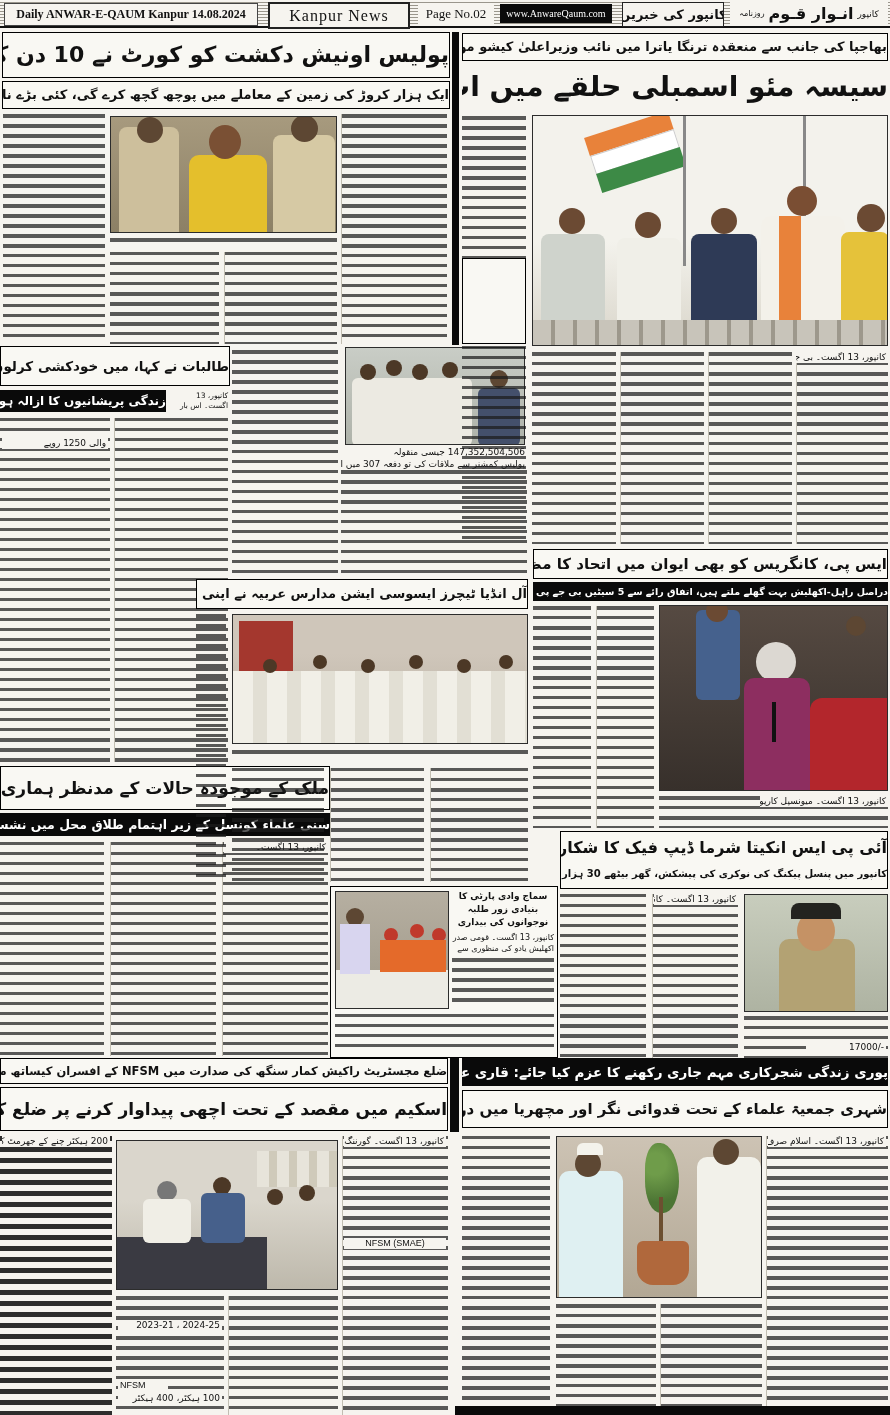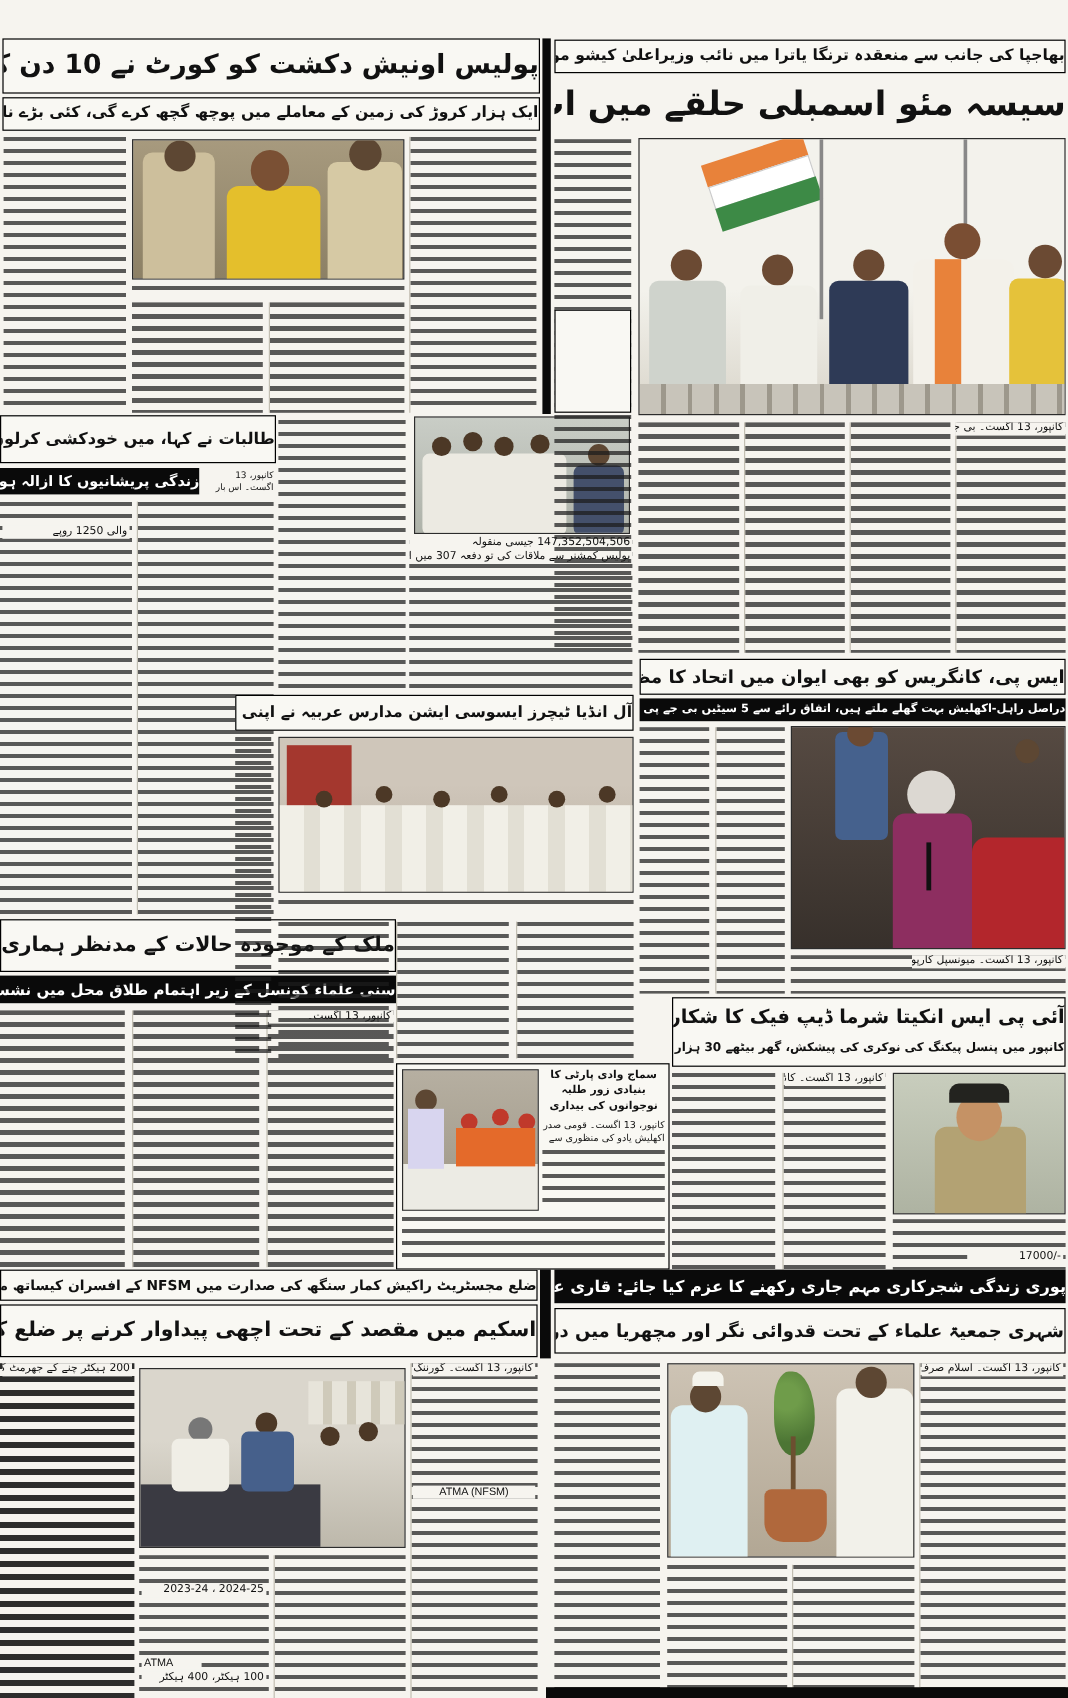--- a/index.html
+++ b/index.html
@@ -18,20 +18,32 @@
   .hdr{background:repeating-linear-gradient(to bottom,#f6f4ef 0,#f6f4ef 2px,#9a968c 2px,#9a968c 3px);border-bottom:2px solid #111;}
   .hdr-item{position:absolute;background:#f6f4ef;display:flex;align-items:center;justify-content:center;white-space:nowrap;overflow:hidden;}
   .serif{font-family:"Liberation Serif",serif;}
   .blackbar{background:#0a0a0a;}
 </style>
 </head>
 <body>
 
 <div class="page">
 
+  <div class="abs hdr" style="left:0;top:0;width:890px;height:28px;">
+    <div class="hdr-item serif" style="left:4px;top:3px;width:252px;height:21px;border:1px solid #444;font-size:12px;font-weight:bold;">Daily ANWAR-E-QAUM Kanpur 14.08.2024</div>
+    <div class="hdr-item serif" style="left:268px;top:2px;width:138px;height:23px;border:2px solid #222;font-size:16px;letter-spacing:1px;">Kanpur News</div>
+    <div class="hdr-item serif" style="left:418px;top:3px;width:76px;height:21px;font-size:13px;">Page No.02</div>
+    <div class="hdr-item" style="left:500px;top:4px;width:112px;height:19px;background:#0a0a0a;color:#fff;font-size:10px;font-family:'Liberation Serif',serif;">www.AnwareQaum.com</div>
+    <div class="hdr-item urdu" style="left:622px;top:2px;width:100px;height:23px;border:1px solid #222;font-size:13px;font-weight:bold;">کانپور کی خبریں</div>
+    <div class="hdr-item urdu" style="left:730px;top:1px;width:158px;height:25px;font-size:10px;">
+      <span style="font-size:9px;margin-left:4px;">کانپور</span>
+      <span style="font-size:16px;font-weight:bold;margin-left:4px;">انـوار قـوم</span>
+      <span style="font-size:8px;">روزنامہ</span>
+    </div>
+  </div>
 
   <div class="abs box urdu hl" style="left:2px;top:32px;width:448px;height:46px;font-size:22px;line-height:44px;">پولیس اونیش دکشت کو کورٹ نے 10 دن کی پولیس ریمانڈ پر بھیجا</div>
   <div class="abs box urdu hl" style="left:2px;top:81px;width:448px;height:28px;font-size:13px;line-height:26px;">ایک ہزار کروڑ کی زمین کے معاملے میں پوچھ گچھ کرے گی، کئی بڑے نام سامنے آسکتے ہیں</div>
 
   <div class="abs blackbar" style="left:452px;top:32px;width:7px;height:313px;"></div>
 
   <div class="abs sim" style="left:3px;top:114px;width:102px;height:230px;"></div>
   <div class="abs photo" style="left:110px;top:116px;width:227px;height:117px;background:linear-gradient(#a79a7e,#8c8065);">
     <div class="abs" style="left:8px;top:10px;width:60px;height:110px;background:#cdbf9c;border-radius:8px 8px 0 0;"></div>
     <div class="head" style="left:26px;top:0px;width:26px;height:26px;background:#5d4733;"></div>
@@ -178,25 +190,25 @@
     <div class="head" style="left:40px;top:40px;width:20px;height:20px;background:#777;"></div>
     <div class="abs" style="left:26px;top:58px;width:48px;height:44px;background:#f0eee6;border-radius:6px;"></div>
     <div class="head" style="left:96px;top:36px;width:18px;height:18px;background:#4c3826;"></div>
     <div class="abs" style="left:84px;top:52px;width:44px;height:50px;background:#46608b;border-radius:6px;"></div>
     <div class="abs" style="left:140px;top:10px;width:82px;height:36px;background:repeating-linear-gradient(to right,#e7e4da 0 12px,#cfcaba 12px 20px);"></div>
     <div class="head" style="left:150px;top:48px;width:16px;height:16px;background:#4c3826;"></div>
     <div class="head" style="left:182px;top:44px;width:16px;height:16px;background:#4c3826;"></div>
   </div>
   <div class="abs sim rule-l" style="left:342px;top:1136px;width:106px;height:279px;"></div>
   <div class="snip" style="left:344px;top:1136px;width:102px;">کانپور، 13 اگست۔ گورننگ بورڈ آف</div>
-  <div class="snip" style="left:344px;top:1238px;width:102px;font-family:'Liberation Sans',sans-serif;direction:ltr;text-align:center;">ATMA (NFSM)</div>
+  <div class="snip" style="left:344px;top:1238px;width:102px;font-family:'Liberation Sans',sans-serif;direction:ltr;text-align:center;">NFSM (SMAE)</div>
   <div class="abs sim" style="left:116px;top:1296px;width:108px;height:119px;"></div>
   <div class="abs sim rule-l" style="left:228px;top:1296px;width:110px;height:119px;"></div>
-  <div class="snip" style="left:118px;top:1320px;width:104px;">2024-25 ، 2023-24</div>
-  <div class="snip" style="left:118px;top:1380px;width:50px;font-family:'Liberation Sans',sans-serif;direction:ltr;">ATMA</div>
+  <div class="snip" style="left:118px;top:1320px;width:104px;">2024-25 ، 2023-21</div>
+  <div class="snip" style="left:118px;top:1380px;width:50px;font-family:'Liberation Sans',sans-serif;direction:ltr;">NFSM</div>
   <div class="snip" style="left:118px;top:1393px;width:104px;">100 ہیکٹر، 400 ہیکٹر</div>
 
   <div class="abs bar urdu" style="left:462px;top:1058px;width:426px;height:28px;font-size:13.5px;line-height:28px;">پوری زندگی شجرکاری مہم جاری رکھنے کا عزم کیا جائے: قاری عبدالمعید چودھری</div>
   <div class="abs box urdu hl" style="left:462px;top:1090px;width:426px;height:38px;font-size:15px;line-height:36px;">شہری جمعیۃ علماء کے تحت قدوائی نگر اور مچھریا میں درخت لگائے گئے</div>
   <div class="abs sim" style="left:462px;top:1136px;width:88px;height:279px;"></div>
   <div class="abs photo" style="left:556px;top:1136px;width:206px;height:162px;background:linear-gradient(#cdc3b4,#b2a794);">
     <div class="abs" style="left:88px;top:6px;width:34px;height:70px;background:radial-gradient(circle at 30% 30%,#6f9c4a 20%,#4c7534 70%);border-radius:40% 60% 50% 50%;"></div>
     <div class="abs" style="left:102px;top:60px;width:4px;height:50px;background:#6c4f30;"></div>
     <div class="abs" style="left:80px;top:104px;width:52px;height:44px;background:#b0683c;border-radius:6px 6px 16px 16px;"></div>
     <div class="abs" style="left:2px;top:34px;width:64px;height:128px;background:#dff0f2;border-radius:10px 10px 0 0;"></div>

